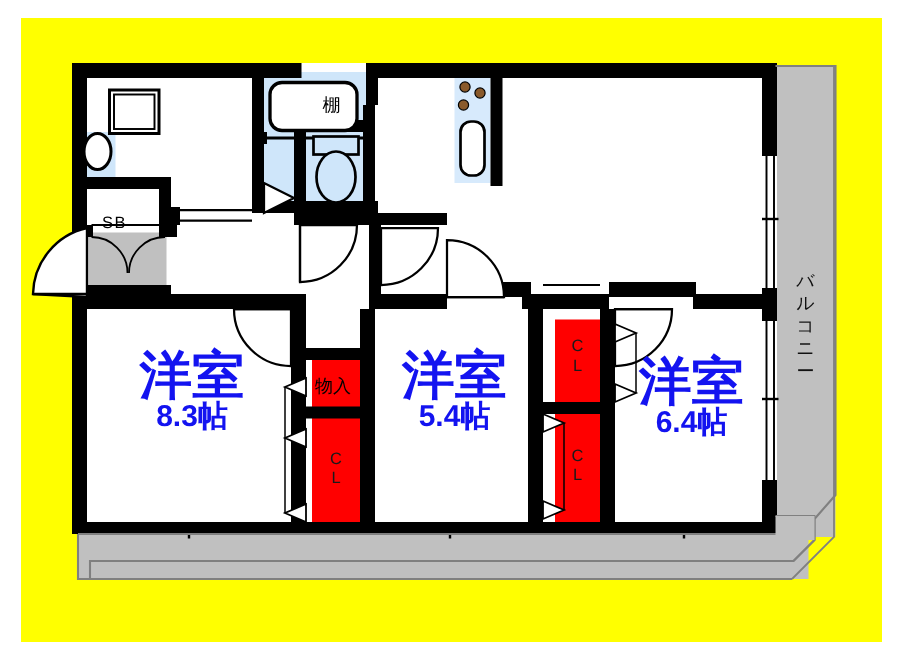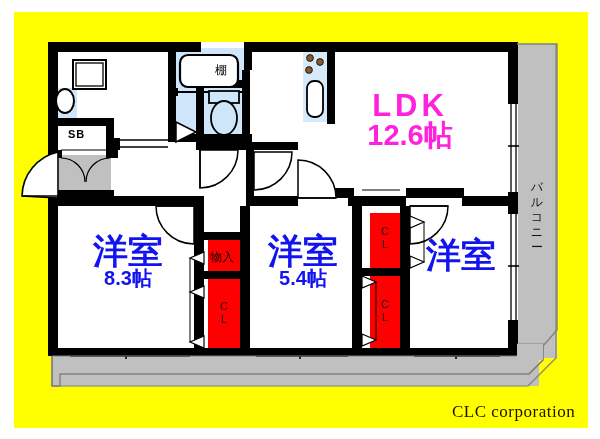--- a/index.html
+++ b/index.html
@@ -36,21 +36,21 @@
   .lbl .jp{display:block;font-size:35px;}
   .lbl .num{display:block;font-size:20px;}
 
   .ldk{position:absolute;color:#ff22dd;font-weight:bold;text-align:center;white-space:nowrap;line-height:1.0;}
   .ldk .t1{display:block;font-size:31px;letter-spacing:4px;}
   .ldk .t2{display:block;font-size:29px;}
 
   .cl{position:absolute;color:#1a1a1a;font-size:11px;text-align:center;line-height:1.15;white-space:nowrap;}
   .cl span{display:block;}
   .tinyjp{position:absolute;color:#000;font-size:12px;white-space:nowrap;}
-  .sb{position:absolute;color:#000;font-size:11px;font-weight:bold;letter-spacing:1px;}
+  .sb{position:absolute;color:#000;font-size:11px;font-weight:normal;letter-spacing:1px;margin-top:15px;}
 
   .balconytxt{position:absolute;color:#111;font-size:12px;line-height:1.25;text-align:center;width:14px;}
   .balconytxt span{display:block;}
 
   .logo{position:absolute;color:#221100;font-family:"Liberation Serif", serif;font-size:17px;letter-spacing:0.5px;}
 
   svg.overlay{position:absolute;left:0;top:0;width:600px;height:439px;pointer-events:none;}
 </style>
 </head>
 <body>
@@ -218,37 +218,34 @@
 
     <line x1="52" y1="356" x2="540" y2="356" stroke="#808080" stroke-width="1.2"></line>
     <line x1="52" y1="386" x2="528" y2="386" stroke="#808080" stroke-width="1.2"></line>
     <line x1="52" y1="356" x2="52" y2="386" stroke="#808080" stroke-width="1.2"></line>
 
     <path d="M 528 386 L 556 358 L 556 44" fill="none" stroke="#808080" stroke-width="1.2"></path>
   </svg>
 
   <div class="gray" style="left:517px;top:344px;width:26px;height:16px;"></div>
 
-  <div class="ldk" style="left:340px;top:90px;width:140px;">
-    <span class="t1">LDK</span>
-    <span class="t2">12.6帖</span>
-  </div>
 
   <div class="lbl" style="left:66px;top:233px;width:124px;">
     <span class="jp">洋室</span>
     <span class="num">8.3帖</span>
   </div>
 
   <div class="lbl" style="left:249px;top:233px;width:108px;">
     <span class="jp">洋室</span>
     <span class="num">5.4帖</span>
   </div>
 
   <div class="lbl" style="left:408px;top:237px;width:106px;">
     <span class="jp">洋室</span>
+    <span class="num">6.4帖</span>
   </div>
 
   <div class="tinyjp" style="left:210px;top:249px;">物入</div>
 
   <div class="cl" style="left:208px;top:300px;width:32px;">
     <span>C</span>
     <span>L</span>
   </div>
 
   <div class="cl" style="left:370px;top:225px;width:30px;">
@@ -266,15 +263,14 @@
   <div class="tinyjp" style="left:215px;top:62px;">棚</div>
 
   <div class="balconytxt" style="left:530px;top:180px;">
     <span>バ</span>
     <span>ル</span>
     <span>コ</span>
     <span>ニ</span>
     <span>ー</span>
   </div>
 
-  <div class="logo" style="left:452px;top:402px;">CLC corporation</div>
 
 </div>
 
 </body></html>

